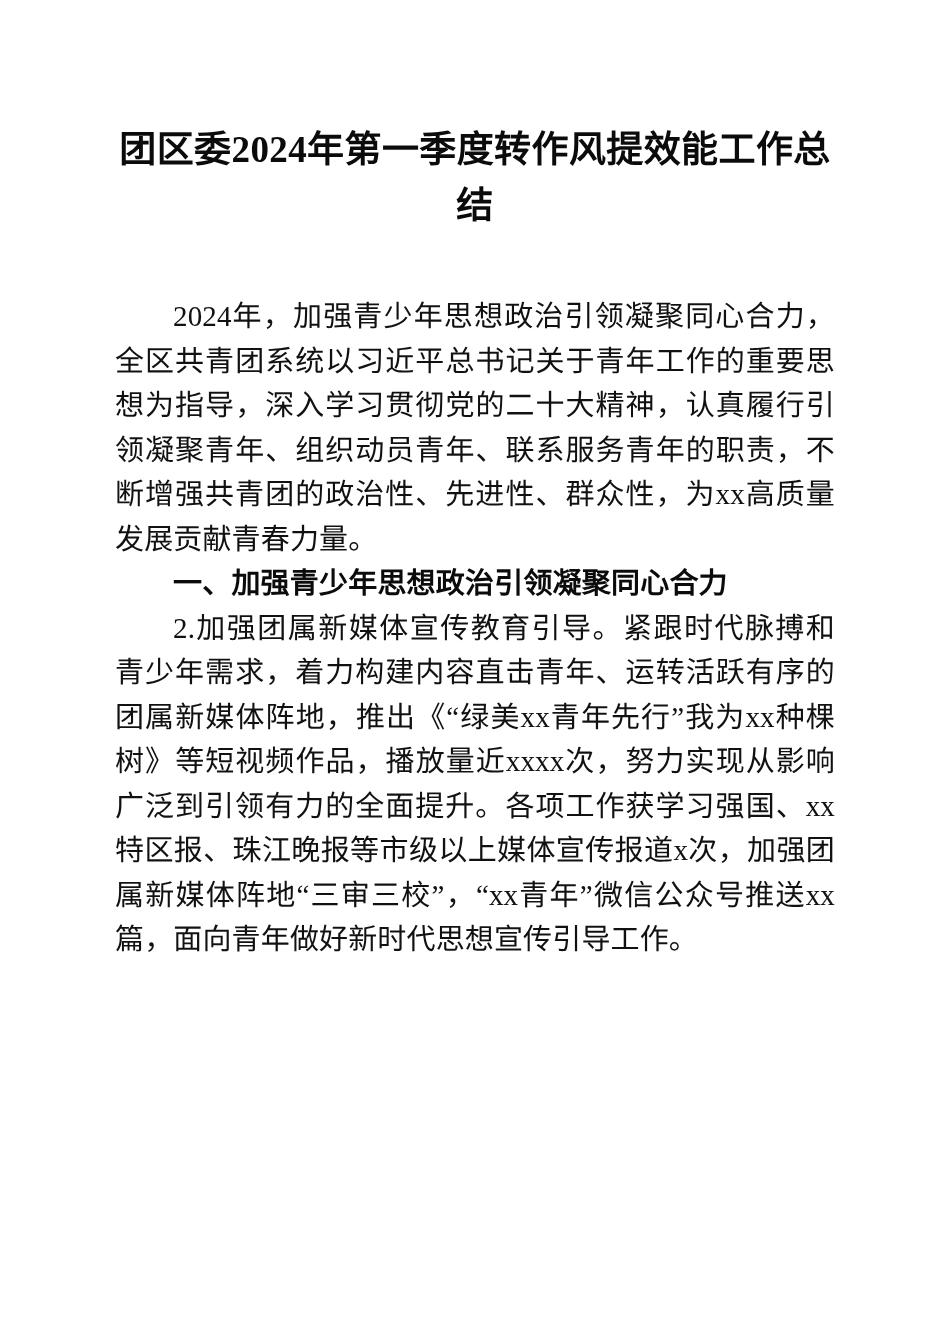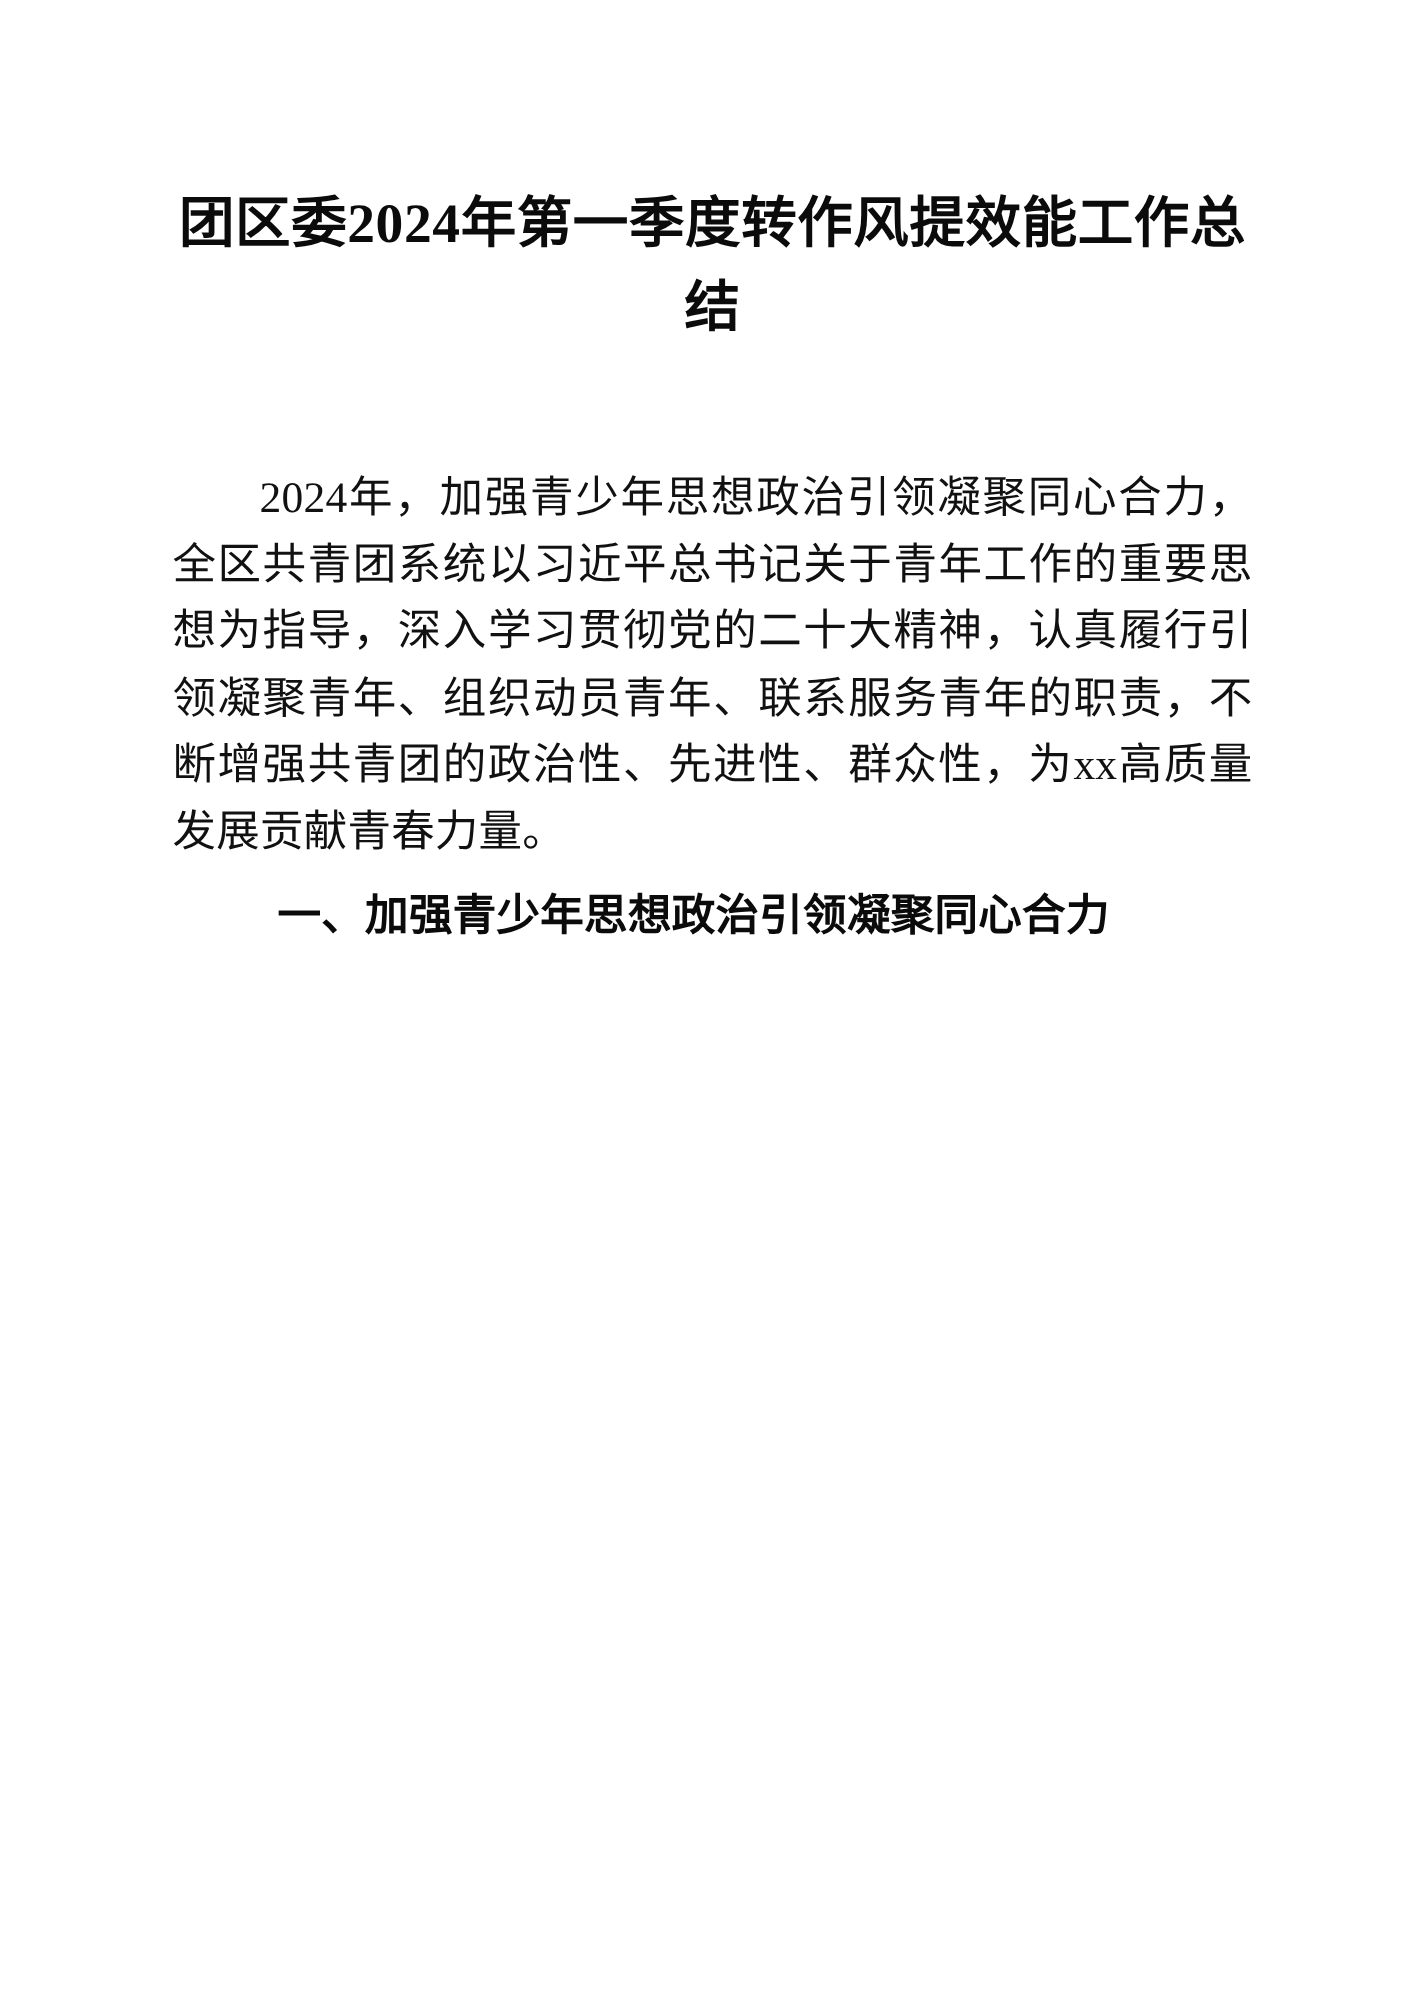--- a/index.html
+++ b/index.html
@@ -30,21 +30,21 @@
     padding: 122px 115px 0 115px;
   }
 
   .doc-title {
     font-family: "Liberation Serif", "DejaVu Serif", serif;
     font-weight: 700;
     font-size: 37px;
     line-height: 56px;
     text-align: center;
     letter-spacing: 0.4px;
-    margin: 0 0 16px 0;
+    margin: 0 0 0 0;
     color: #0b0b0b;
     word-break: break-all;
   }
 
   .title-spacer {
     height: 60px;
   }
 
   .body-p {
     font-family: "Liberation Serif", "DejaVu Serif", serif;
@@ -58,33 +58,34 @@
     color: #111111;
     word-break: break-all;
   }
 
   .section-heading {
     font-family: "Liberation Sans", "DejaVu Sans", sans-serif;
     font-weight: 700;
     font-size: 29px;
     line-height: 44.5px;
     text-indent: 2em;
-    margin: 12px;
+    margin: 0;
     letter-spacing: 0.2px;
     color: #0b0b0b;
     word-break: break-all;
   }
 </style>
 </head>
 <body>
 
 <div class="page">
 
   <h1 class="doc-title">团区委2024年第一季度转作风提效能工作总结</h1>
 
   <div class="title-spacer"></div>
 
   <div id="doc-body">
       <p class="body-p">2024年，加强青少年思想政治引领凝聚同心合力，全区共青团系统以习近平总书记关于青年工作的重要思想为指导，深入学习贯彻党的二十大精神，认真履行引领凝聚青年、组织动员青年、联系服务青年的职责，不断增强共青团的政治性、先进性、群众性，为xx高质量发展贡献青春力量。</p>
       <p class="section-heading">一、加强青少年思想政治引领凝聚同心合力</p>
+      <p class="body-p">2.加强团属新媒体宣传教育引导。紧跟时代脉搏和青少年需求，着力构建内容直击青年、运转活跃有序的团属新媒体阵地，推出《“绿美xx青年先行”我为xx种棵树》等短视频作品，播放量近xxxx次，努力实现从影响广泛到引领有力的全面提升。各项工作获学习强国、xx特区报、珠江晚报等市级以上媒体宣传报道x次，加强团属新媒体阵地“三审三校”，“xx青年”微信公众号推送xx篇，面向青年做好新时代思想宣传引导工作。</p>
     </div>
 
 </div>
 
 </body></html>

